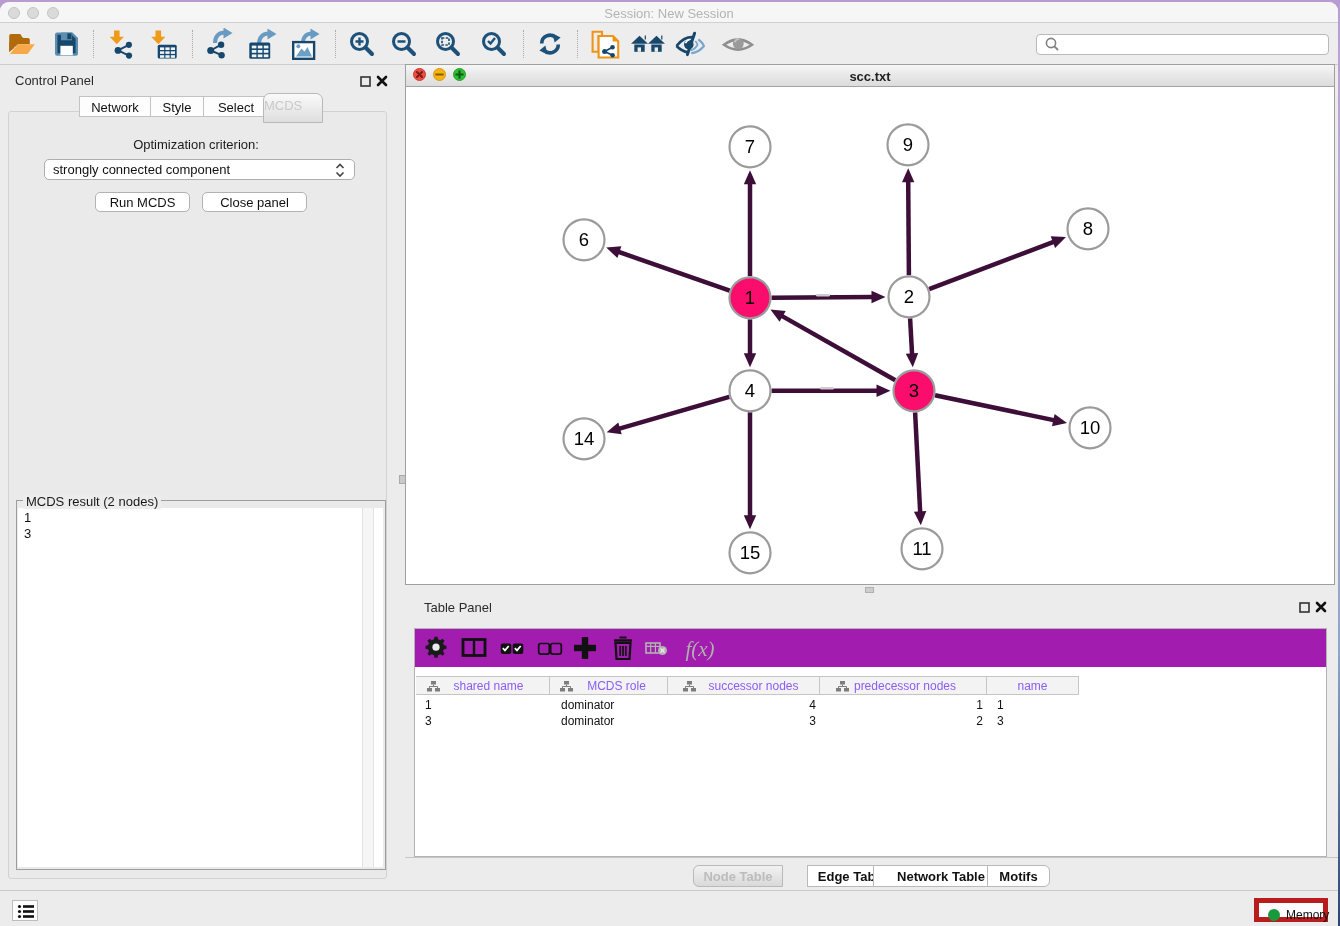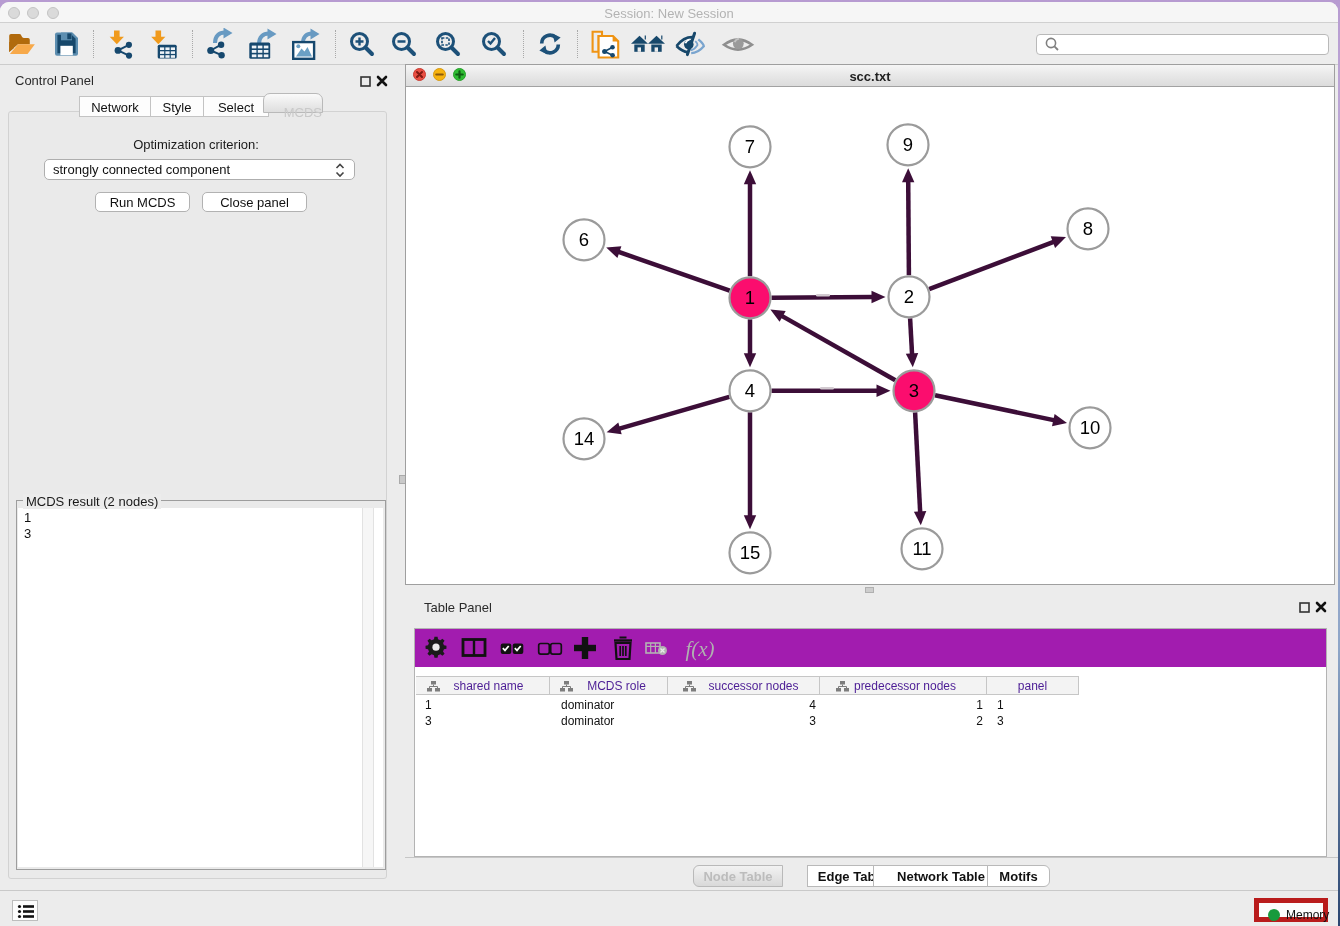--- a/index.html
+++ b/index.html
@@ -13,21 +13,21 @@
 .tlight{position:absolute;top:5px;width:12px;height:12px;border-radius:50%;background:#dadada;border:1px solid #c3c3c3;box-sizing:border-box;}
 #wintitle{position:absolute;top:4px;left:0;width:100%;text-align:center;font-size:13px;color:#b3b3b3;}
 
 #toolbar{position:absolute;left:0;top:21px;width:100%;height:41px;background:#ededed;border-bottom:1px solid #cccccc;}
 .tsep{position:absolute;top:7px;height:28px;width:0;border-left:1px dotted #a9a9a9;}
 #searchbox{position:absolute;left:1036px;top:11px;width:291px;height:19px;background:#fff;border:1px solid #b9b9b9;border-radius:4px;}
 
 #cpanel{position:absolute;left:0;top:63px;width:392px;height:825px;background:#ececec;border-right:1px solid #dcdcdc;}
 #cpanel .ptitle{position:absolute;left:15px;top:8px;font-size:13px;color:#2b2b2b;}
 .tab{position:absolute;box-sizing:border-box;font-size:13px;text-align:center;color:#111;background:#fdfdfd;border:1px solid #c3c3c3;padding-top:3px;height:21px;}
-#mcdstab{position:absolute;box-sizing:border-box;left:263px;top:28px;width:60px;height:20px;border:1px solid #b9b9b9;border-radius:7px 7px 0 0;background:linear-gradient(180deg,#fafafa,#dedede);color:#c9c9c9;font-size:13px;text-align:right;padding-top:11px;}
+#mcdstab{position:absolute;box-sizing:border-box;left:263px;top:28px;width:60px;height:30px;border:1px solid #b9b9b9;border-radius:7px 7px 0 0;background:linear-gradient(180deg,#fafafa,#dedede);color:#c9c9c9;font-size:13px;text-align:left;padding-top:4px;}
 #cpinner{position:absolute;left:8px;top:46px;width:377px;height:766px;background:#eaeaea;border:1px solid #d2d2d2;border-radius:3px;}
 #optlabel{position:absolute;left:0;top:72px;width:392px;text-align:center;font-size:13px;color:#1a1a1a;}
 #dropdown{position:absolute;box-sizing:border-box;left:44px;top:94px;width:311px;height:21px;background:#fff;border:1px solid #aeaeae;border-radius:5px;font-size:13px;color:#111;padding:2px 0 0 8px;}
 .btn{position:absolute;box-sizing:border-box;height:20px;background:#fff;border:1px solid #b2b2b2;border-radius:5px;font-size:13px;color:#111;text-align:center;padding-top:2px;}
 #mcdsgroup{position:absolute;left:16px;top:435px;width:368px;height:368px;border:1px solid #9d9d9d;}
 #mcdsgroup .glabel{position:absolute;left:6px;top:-7px;background:#ececec;padding:0 3px;font-size:13px;color:#1a1a1a;}
 #mcdswhite{position:absolute;left:1px;top:7px;width:365px;height:359px;background:#fff;}
 #mcdsscroll{position:absolute;right:9px;top:0;width:10px;height:100%;background:#f6f6f6;border-left:1px solid #e2e2e2;border-right:1px solid #e2e2e2;}
 
 #vsplit{position:absolute;left:392px;top:63px;width:13px;height:825px;background:#ececec;}
@@ -41,21 +41,21 @@
 #netcanvas{position:absolute;left:0;top:22px;width:928px;height:497px;background:#fff;}
 
 #hsplit{position:absolute;left:405px;top:583px;width:933px;height:8px;background:#ececec;}
 #hsplithandle{position:absolute;left:460px;top:2px;width:7px;height:4px;background:#cdcdcd;border:1px solid #b0b0b0;}
 
 #tpanel{position:absolute;left:405px;top:591px;width:933px;height:297px;background:#ececec;}
 #tpanel .ptitle{position:absolute;left:19px;top:7px;font-size:13px;color:#2b2b2b;}
 #tcontainer{position:absolute;left:9px;top:35px;width:913px;height:229px;background:#fff;border:1px solid #b3b3b3;box-sizing:border-box;}
 #ttoolbar{position:absolute;left:0;top:0;width:100%;height:38px;background:#a21caf;}
 #thead{position:absolute;left:0;top:47px;width:100%;height:19px;}
-.hcell{position:absolute;top:0;height:19px;background:#f3f3f3;border-right:1px solid #c6c6c6;border-top:1px solid #c6c6c6;border-bottom:1px solid #c6c6c6;box-sizing:border-box;font-size:12px;color:#4c1d95;text-align:center;padding-top:2px;}
+.hcell{position:absolute;top:0;height:19px;background:#f3f3f3;border-right:1px solid #c6c6c6;border-top:1px solid #c6c6c6;border-bottom:1px solid #c6c6c6;box-sizing:border-box;font-size:12px;color:#8b5cf6;text-align:center;padding-top:2px;}
 .tcell{position:absolute;font-size:12px;color:#111;}
 
 .btab{position:absolute;top:272px;box-sizing:border-box;height:22px;background:#fff;border:1px solid #b9b9b9;font-size:13px;font-weight:bold;color:#111;text-align:center;padding-top:3px;}
 
 #statusbar{position:absolute;left:0;top:888px;width:100%;height:36px;background:#ececec;border-top:1px solid #c9c9c9;}
 #listbtn{position:absolute;left:12px;top:9px;width:26px;height:21px;background:#fcfcfc;border:1px solid #bdbdbd;box-sizing:border-box;}
 #membtn{position:absolute;left:1254px;top:7px;width:74px;height:24px;background:#fcfcfc;border:5px solid #b91c1c;box-sizing:border-box;font-size:12px;color:#111;}
 </style>
 </head>
 <body>
@@ -406,21 +406,21 @@
               <rect x="0" y="7" width="5" height="3.5" fill="#7d7d7d"></rect>
               <rect x="8" y="7" width="5" height="3.5" fill="#7d7d7d"></rect>
               <path d="M6.5,3.5 L6.5,5.5 M2.5,7 L2.5,5.5 L10.5,5.5 L10.5,7" stroke="#7d7d7d" fill="none" stroke-width="1"></path>
             </svg><span style="margin-left:20px;">successor nodes</span></div>
         <div class="hcell" style="left:405px;width:167px;"><svg class="hicn" width="13" height="11" style="position:absolute;left:16px;top:4px;">
               <rect x="4" y="0" width="5" height="3.5" fill="#7d7d7d"></rect>
               <rect x="0" y="7" width="5" height="3.5" fill="#7d7d7d"></rect>
               <rect x="8" y="7" width="5" height="3.5" fill="#7d7d7d"></rect>
               <path d="M6.5,3.5 L6.5,5.5 M2.5,7 L2.5,5.5 L10.5,5.5 L10.5,7" stroke="#7d7d7d" fill="none" stroke-width="1"></path>
             </svg><span style="margin-left:4px;">predecessor nodes</span></div>
-        <div class="hcell" style="left:572px;width:92px;">panel</div>
+        <div class="hcell" style="left:572px;width:92px;">name</div>
       </div>
       <div class="tcell" style="left:10px;top:69px;">1</div>
       <div class="tcell" style="left:146px;top:69px;">dominator</div>
       <div class="tcell" style="left:253px;top:69px;width:148px;text-align:right;">4</div>
       <div class="tcell" style="left:405px;top:69px;width:163px;text-align:right;">1</div>
       <div class="tcell" style="left:582px;top:69px;">1</div>
       <div class="tcell" style="left:10px;top:85px;">3</div>
       <div class="tcell" style="left:146px;top:85px;">dominator</div>
       <div class="tcell" style="left:253px;top:85px;width:148px;text-align:right;">3</div>
       <div class="tcell" style="left:405px;top:85px;width:163px;text-align:right;">2</div>

